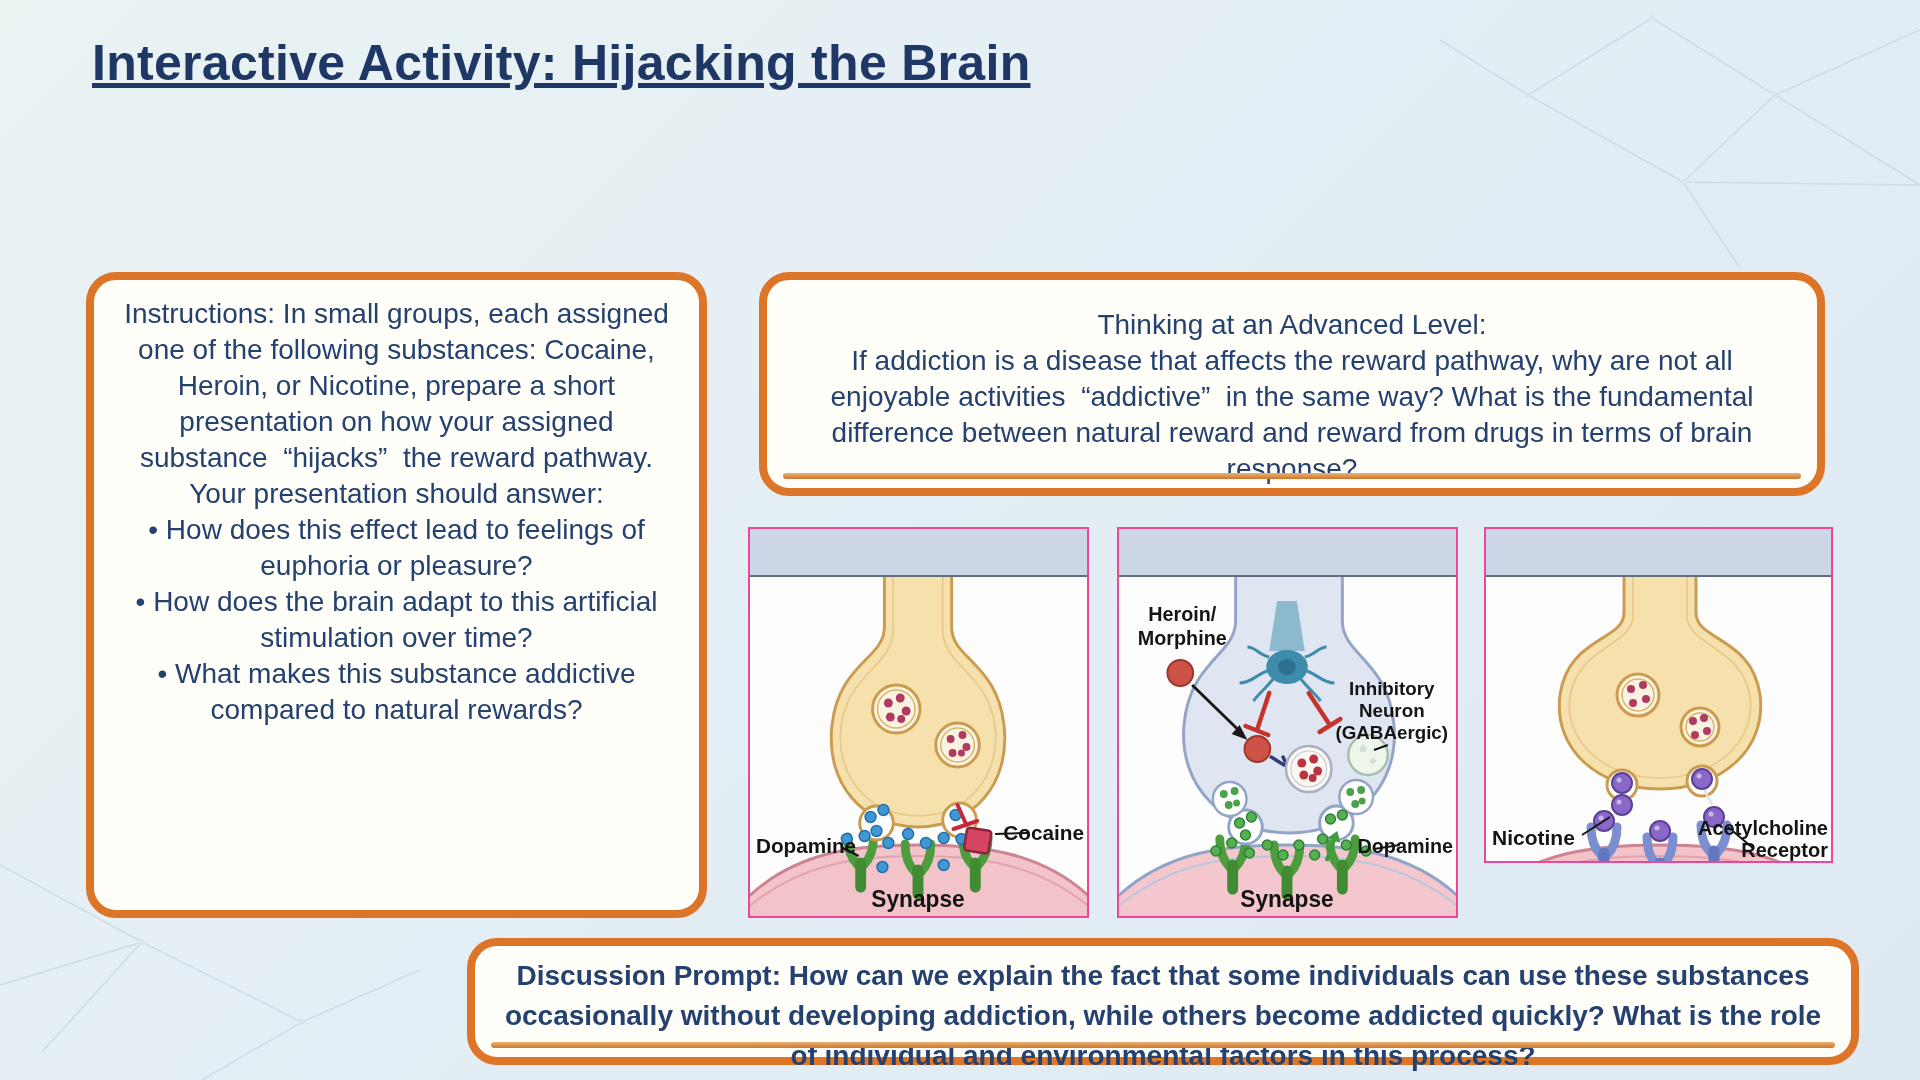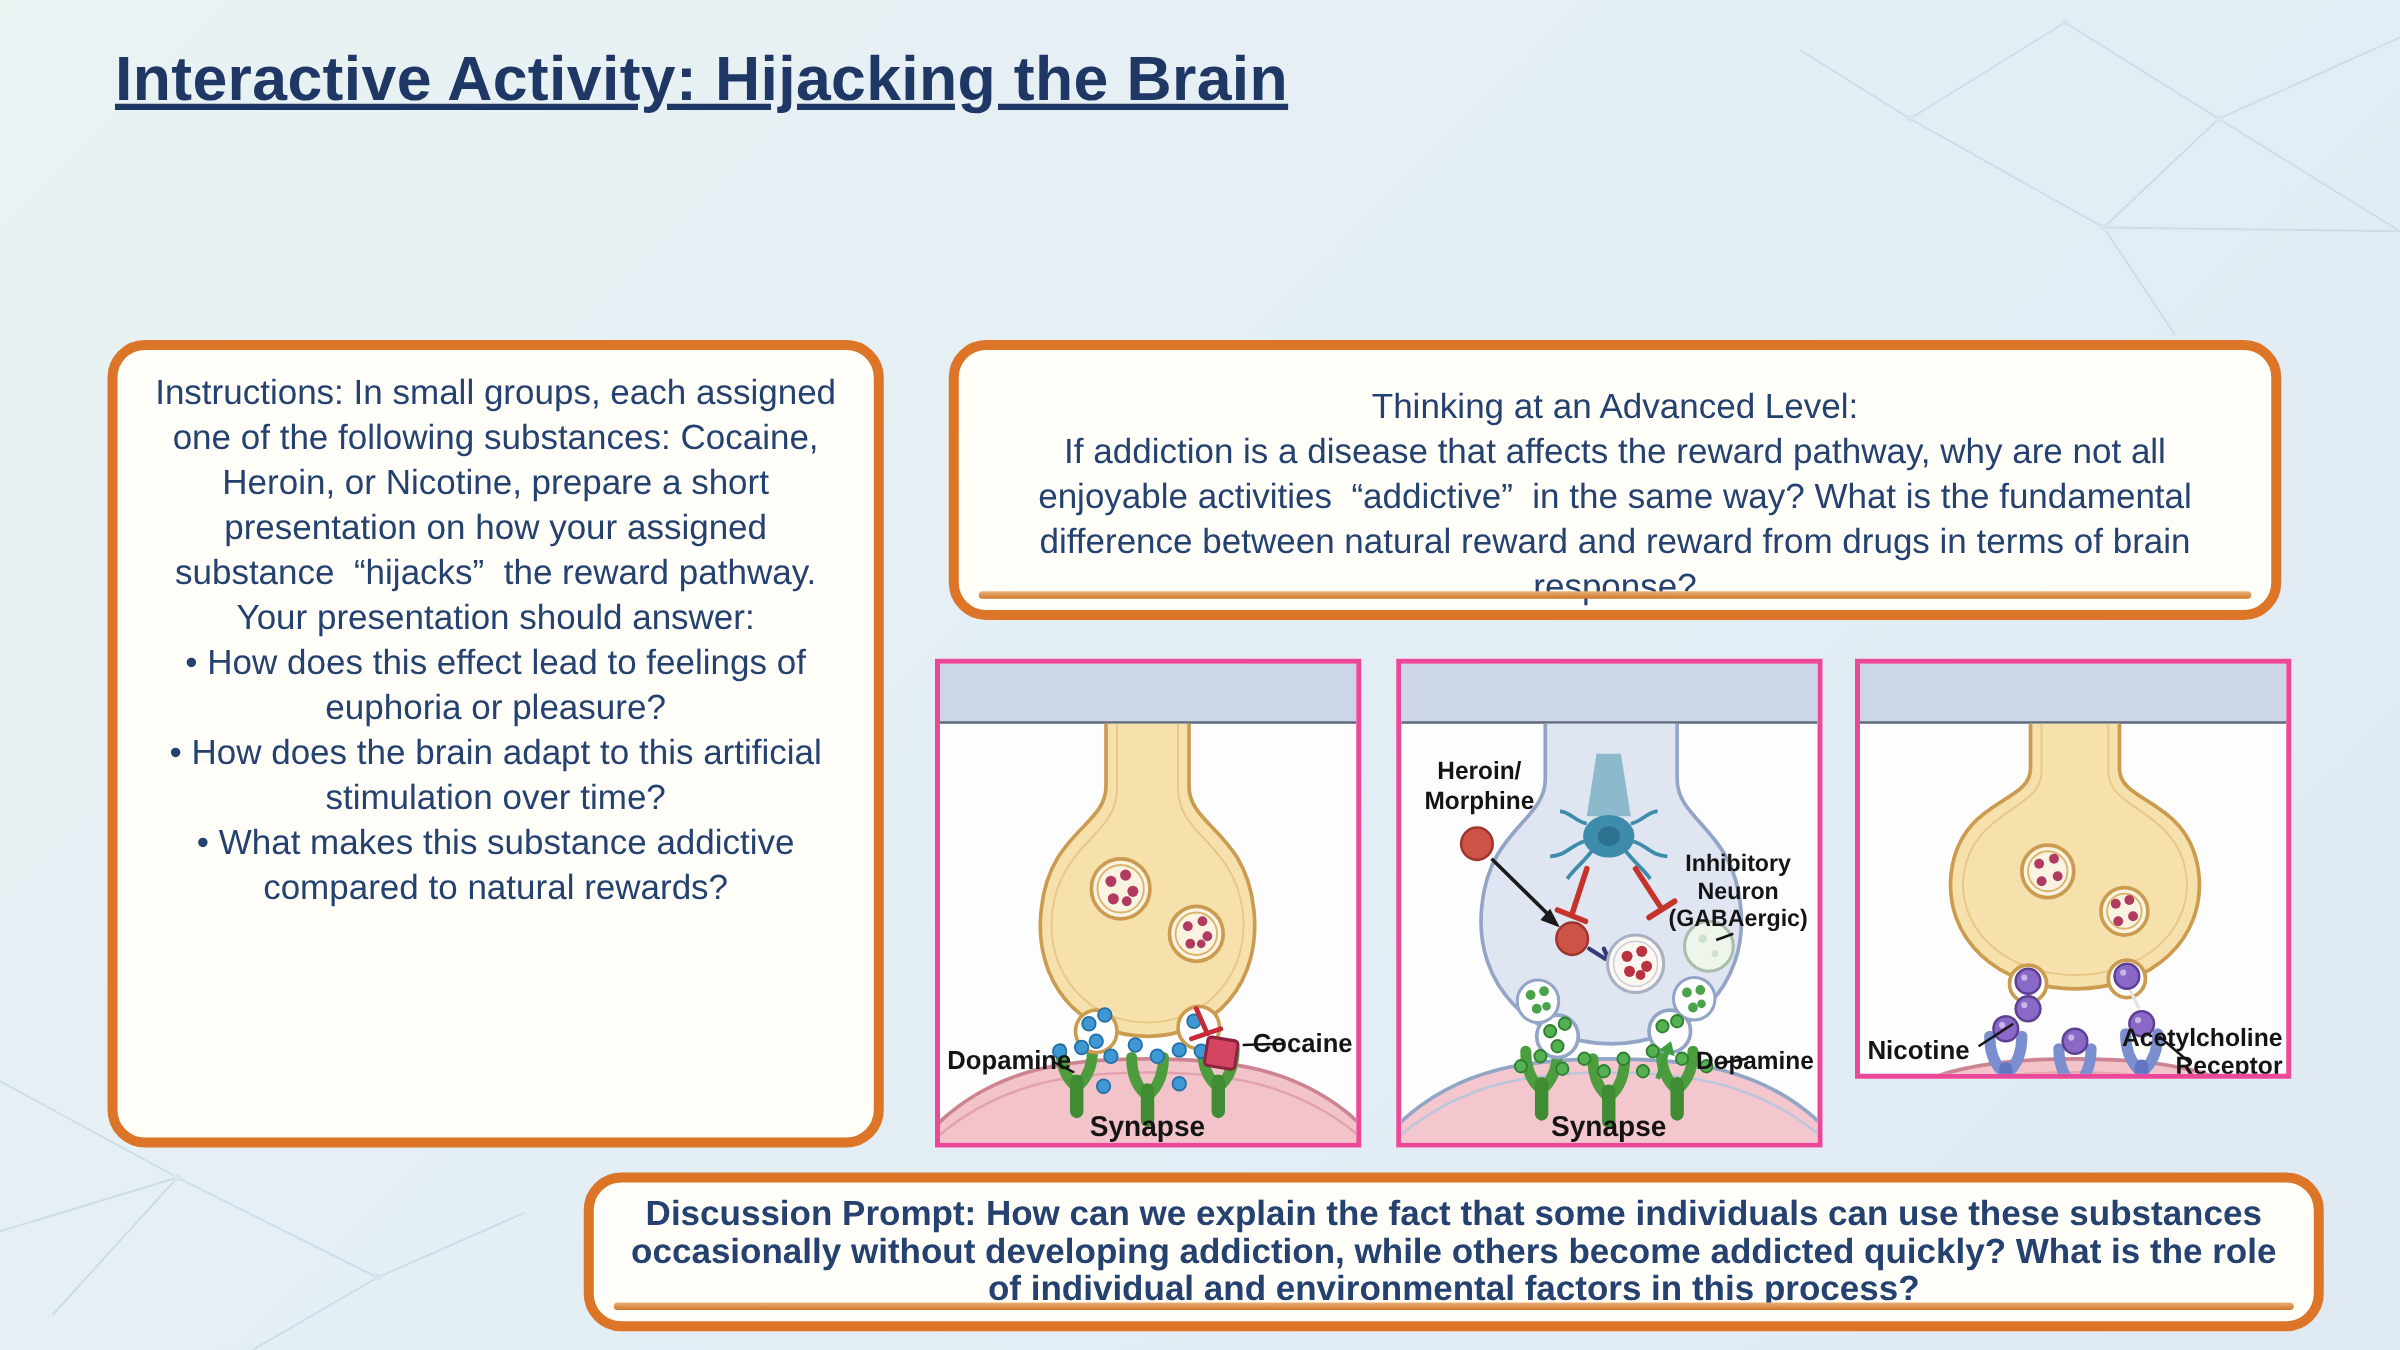--- a/index.html
+++ b/index.html
@@ -17,29 +17,29 @@
   }
   .obox{
     position:absolute;background:#fffef9;border:8px solid #dc7527;
     border-radius:30px;box-sizing:border-box;color:#24416f;text-align:center;
   }
   #box-instructions{left:86px;top:272px;width:621px;height:646px;padding:16px 20px;
     font-size:28px;line-height:36px;}
   #box-advanced{left:759px;top:272px;width:1066px;height:224px;padding:27px 22px;
     font-size:28px;line-height:36px;}
   #box-discussion{left:467px;top:938px;width:1392px;height:127px;padding:10px 26px;
-    text-align:center;font-weight:bold;font-size:28px;line-height:30px;}
+    text-align:center;font-weight:bold;font-size:28px;line-height:40px;}
   .pre{white-space:pre-wrap;}
   .ribbon{
     position:absolute;left:16px;right:16px;bottom:9px;height:6px;border-radius:3px;
     background:linear-gradient(180deg,#eab277,#d0762a);
     box-shadow:0 -6px 0 -4px #e2a269;
   }
   .panel{
-    position:absolute;top:527px;background:#fdfdfd;border:4px solid #ec4899;
+    position:absolute;top:527px;background:#fdfdfd;border:2px solid #ec4899;
     box-sizing:border-box;overflow:hidden;
   }
   #panel-cocaine{left:748px;width:341px;height:391px;}
   #panel-heroin{left:1117px;width:341px;height:391px;}
   #panel-nicotine{left:1484px;width:349px;height:336px;}
   .panel-header{height:46px;background:#cdd6e6;border-bottom:2px solid #606d7e;}
   .panel svg{display:block;width:100%;}
   .dlabel{font-weight:bold;fill:#141414;}
 </style>
 </head>

